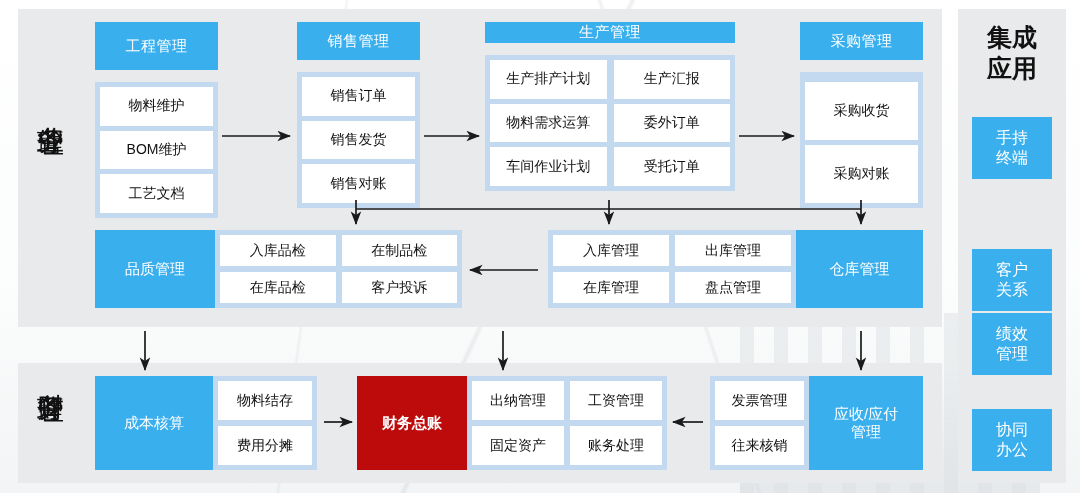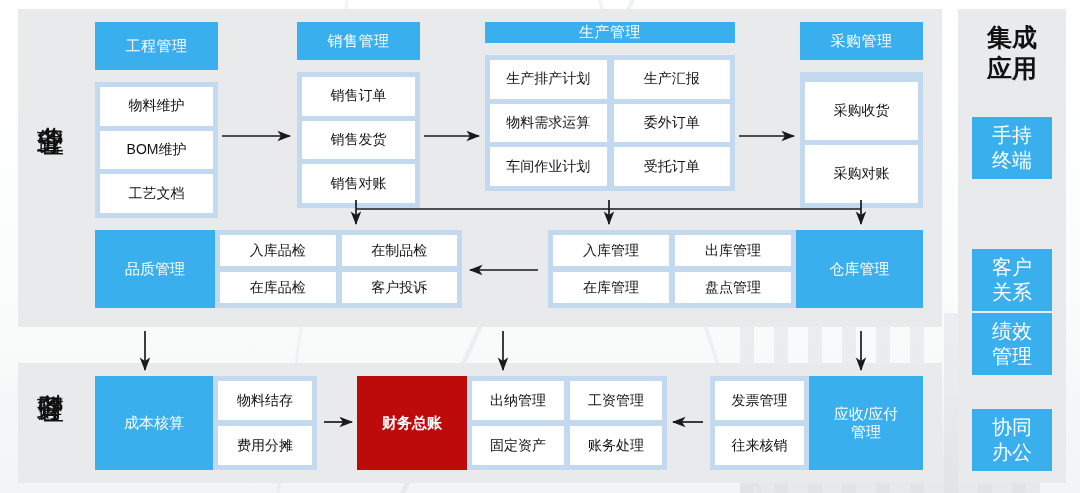--- a/index.html
+++ b/index.html
@@ -84,21 +84,21 @@
   .h-head.red{background:#bd0b0b;font-weight:700;}
   .h-body{
     background:#c3d9ef;padding:5px;box-sizing:border-box;
     display:flex;flex-direction:column;gap:6px;
   }
   .h-body .mrow{gap:6px;}
 
   
   .intbtn{
     position:absolute;left:972px;width:80px;height:62px;
-    background:#3aafee;color:#fff;font-size:20px;line-height:1.25;
+    background:#3aafee;color:#fff;font-size:16px;line-height:1.25;
     display:flex;align-items:center;justify-content:center;text-align:center;
     white-space:pre-line;
   }
 
   
   .conn{position:absolute;}
   svg.conn{overflow:visible;}
   .ln{stroke:#1a1a1a;stroke-width:1.7;fill:none;}
   .hd{fill:#1a1a1a;}
 </style>

